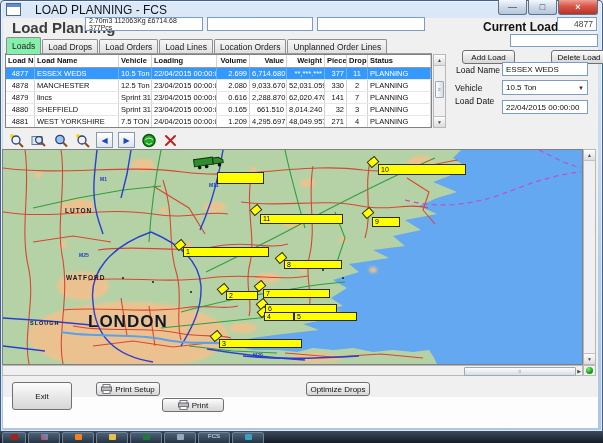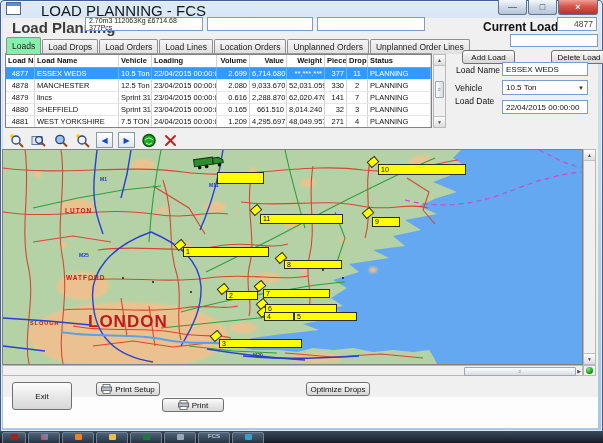--- a/index.html
+++ b/index.html
@@ -2,22 +2,22 @@
 <html><head>
 <meta charset="utf-8">
 <style>
   html,body{margin:0;padding:0;}
   body{background:#2e3640;font-family:"Liberation Sans",sans-serif;-webkit-font-smoothing:antialiased;}
   #screen{position:relative;width:603px;height:443px;overflow:hidden;background:#e8e8e8;}
   
   .win-frame{position:absolute;left:0;top:0;width:601px;height:430px;border:1px solid #41608c;
     border-radius:4px 4px 0 0;background:linear-gradient(#dce9f7,#b9cfe8 60%,#aec6e2);
     box-shadow:inset 0 0 0 1px rgba(255,255,255,.55);}
-  .titlebar{position:absolute;left:6px;top:2px;height:15px;display:flex;gap:20px;
-    font-size:15px;color:#10151c;}
+  .titlebar{position:absolute;left:6px;top:2px;height:15px;display:flex;align-items:center;gap:14px;
+    font-size:12px;color:#10151c;}
   .app-icon{width:13px;height:11px;background:#fff;border:1px solid #51688a;position:relative;}
   .app-icon:before{content:"";position:absolute;left:0;top:0;right:0;height:3px;background:#5d8fd0;}
   .winbtns{position:absolute;right:5px;top:0;display:flex;}
   .wbtn{width:27px;height:14px;border:1px solid #60718a;border-top:none;border-radius:0 0 3px 3px;
     background:linear-gradient(#f4f8fc,#cfdae8 50%,#b6c6da);display:flex;align-items:center;justify-content:center;
     font-size:9px;color:#2c3b52;margin-left:1px;}
   .wbtn.close{width:38px;background:linear-gradient(#f0a096,#d8564a 45%,#b83326);color:#fff;font-weight:bold;}
   .content-bg{position:absolute;left:3px;top:18px;width:595px;height:379px;background:#f0f0f0;}
   .white-panel{position:absolute;left:3px;top:397px;width:595px;height:31px;background:#fdfdfd;}
   
@@ -67,21 +67,21 @@
   .panbtn{width:15px;height:14px;border:1px solid #8899aa;background:linear-gradient(#fff,#dde6ee);
     display:flex;align-items:center;justify-content:center;font-size:8px;color:#1b46c8;}
   
   .map-viewport{position:absolute;left:2px;top:149px;width:581px;height:216px;border:1px solid #808080;
     box-sizing:border-box;overflow:hidden;background:#b5d2a6;}
   .map-layer{position:absolute;left:0;top:0;}
   .mbar{position:absolute;background:#ffff00;border:1px solid #2a2a2a;font-size:7px;color:#000;
     padding-left:2px;box-sizing:border-box;overflow:hidden;z-index:6;}
   .diamond{position:absolute;width:8px;height:6px;background:#ffff00;border:1px solid #2a2a2a;
     transform:rotate(-40deg);z-index:5;}
-  .city{position:absolute;font-weight:bold;color:#b91c1c;letter-spacing:1px;z-index:3;white-space:nowrap;}
+  .city{position:absolute;font-weight:bold;color:#0f172a;letter-spacing:1px;z-index:3;white-space:nowrap;}
   .roadlbl{position:absolute;font-size:5px;color:#2238c8;z-index:3;font-weight:bold;}
   .truck{position:absolute;left:190px;top:5px;z-index:6;}
   
   
   .taskbar{position:absolute;left:0;top:431px;width:603px;height:12px;background:linear-gradient(#3b4a5c,#141c26);}
   .task-item{position:absolute;top:1px;height:10px;border:1px solid #6f8296;border-radius:2px;
     background:linear-gradient(#4d6278,#263442);display:flex;align-items:flex-start;justify-content:center;
     font-size:6px;color:#dfe8f0;overflow:hidden;}
   .ti-glyph{width:7px;height:6px;border-radius:1px;margin-top:1px;}
 </style>
@@ -122,21 +122,20 @@
   <div class="tbox" style="left:510px;top:34px;width:88px;height:13px;">
     <span></span>
   </div>
 
   <div class="tabstrip" id="tabs">
       <div class="tab active">Loads</div>
       <div class="tab">Load Drops</div>
       <div class="tab">Load Orders</div>
       <div class="tab">Load Lines</div>
       <div class="tab">Location Orders</div>
-      <div class="tab">Unplanned Orders</div>
       <div class="tab">Unplanned Order Lines</div>
     </div>
   <div class="tab-underline"></div>
 
   <div class="grid">
     <div class="ghead" id="grid-header">
         <div class="cell c">Load No</div>
         <div class="cell l">Load Name</div>
         <div class="cell l">Vehicle</div>
         <div class="cell l">Loading</div>

